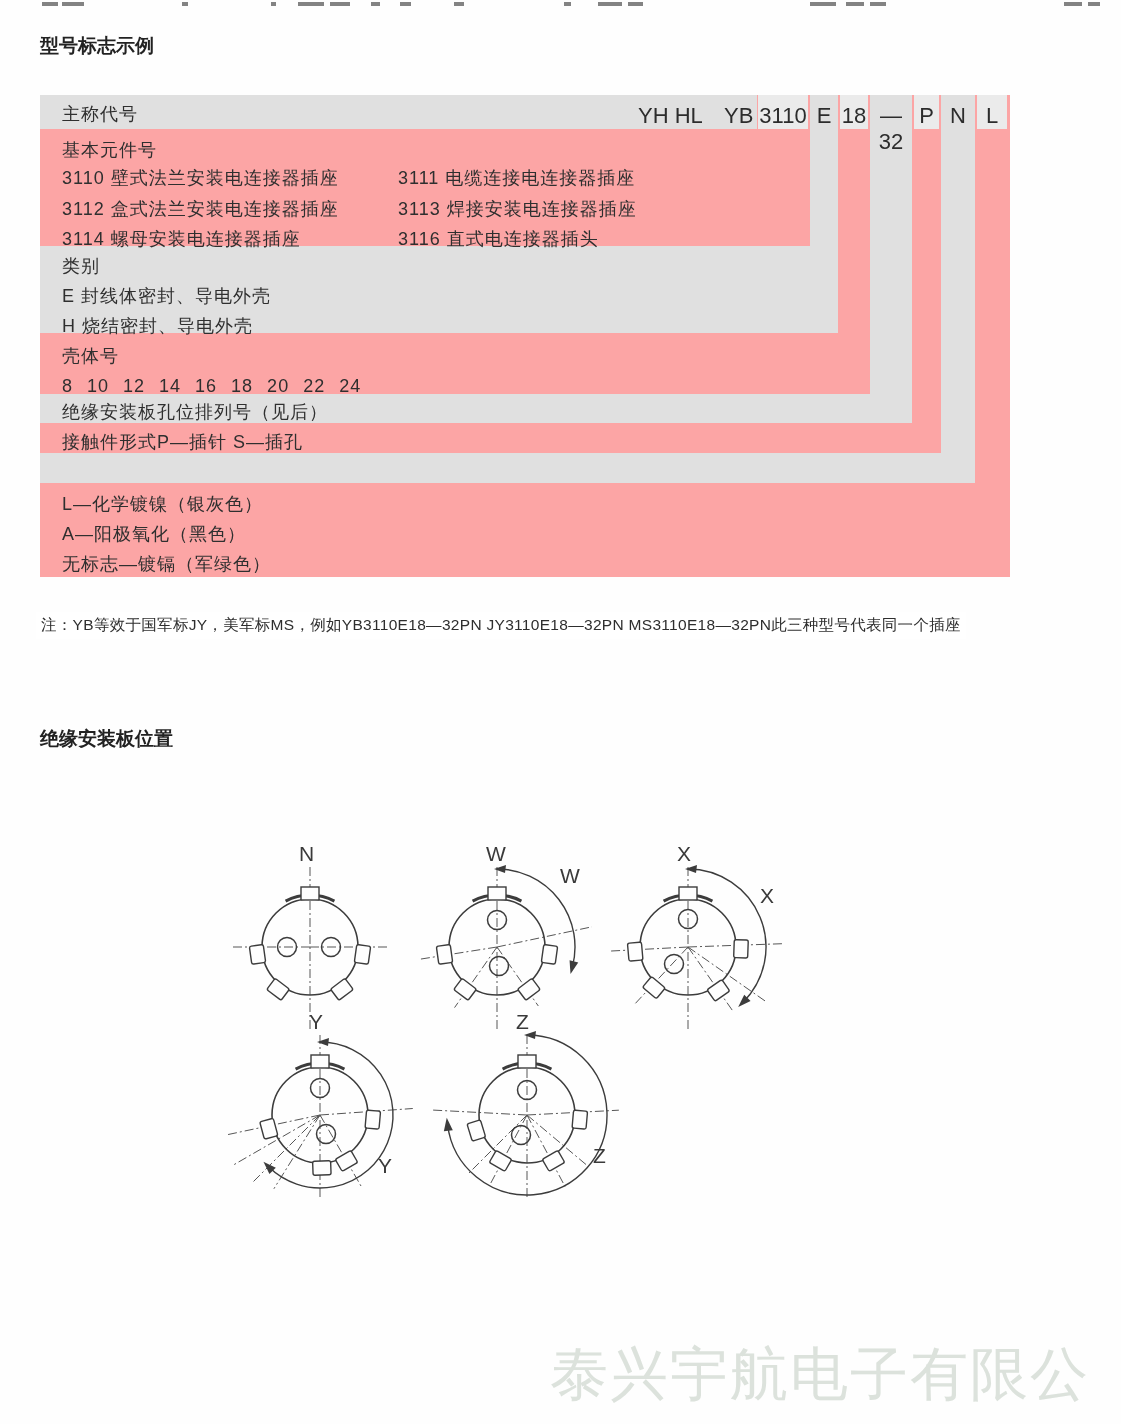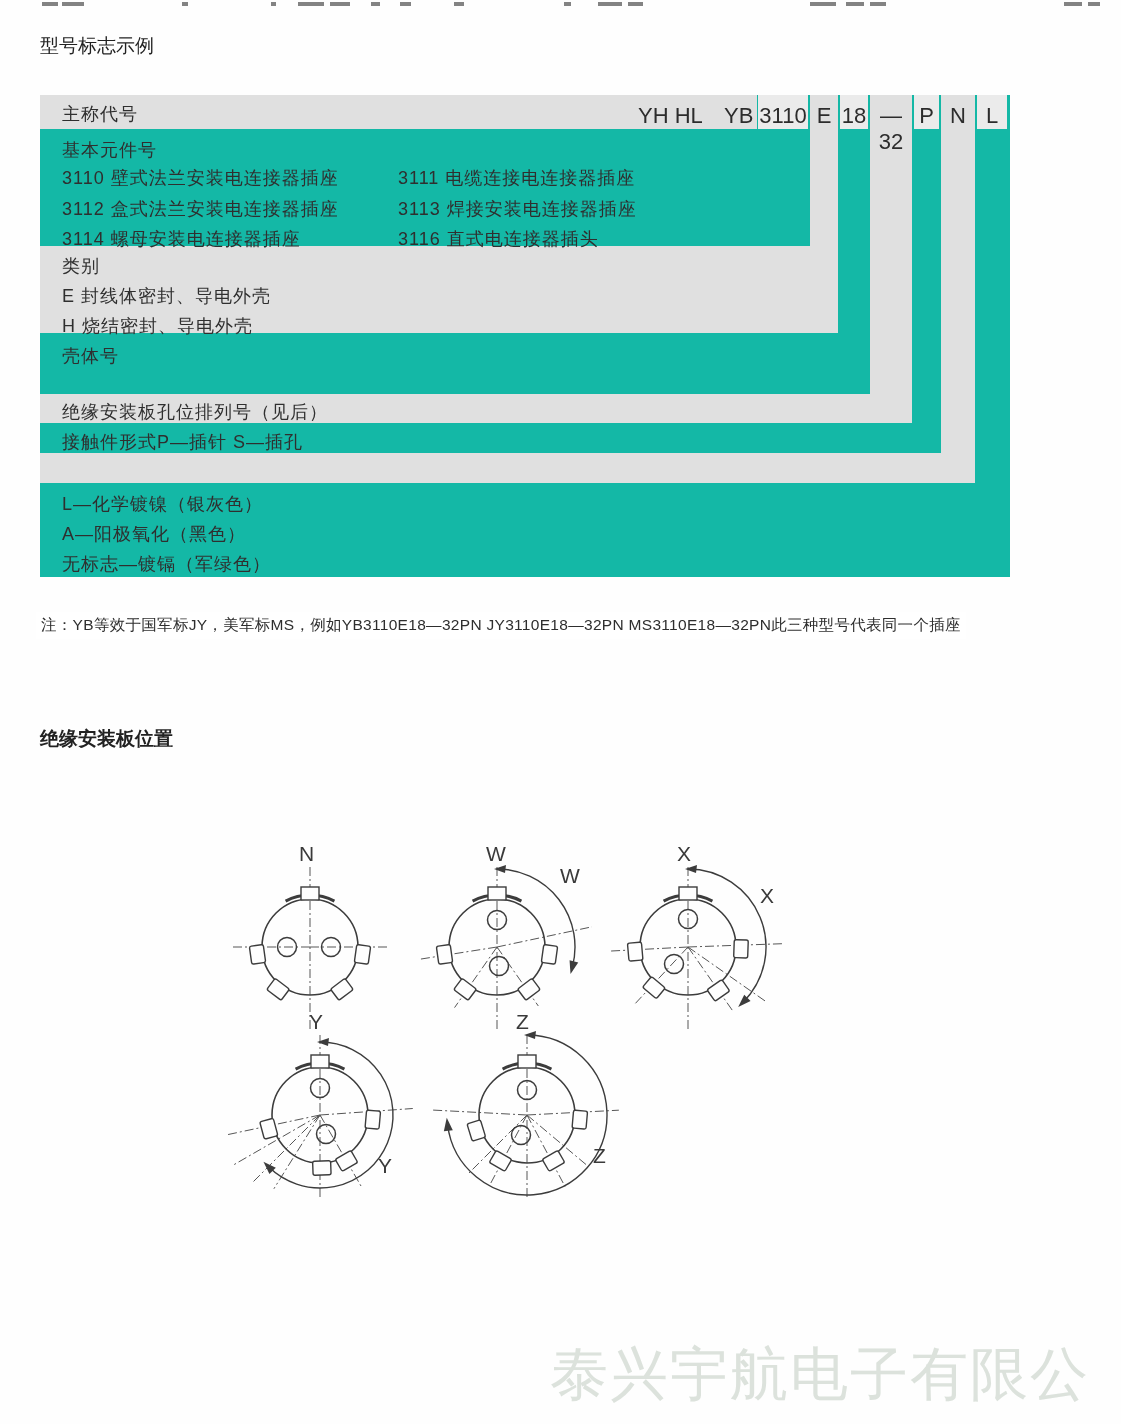--- a/index.html
+++ b/index.html
@@ -1,21 +1,21 @@
 <!DOCTYPE html>
 <html><head>
 <meta charset="utf-8">
 <style>
   html,body{margin:0;padding:0;background:#fff;}
   .page{position:relative;width:1121px;height:1424px;background:#fefefe;overflow:hidden;
         font-family:"Liberation Sans",sans-serif;color:#303030;}
   .frag{position:absolute;top:2px;height:4px;background:#5a5a5a;opacity:.75;}
-  .h1{position:absolute;left:40px;top:33px;font-size:19px;font-weight:normal;color:#222;z-index:3;}
+  .h1{position:absolute;left:40px;top:33px;font-size:19px;font-weight:bold;color:#222;z-index:3;}
   .h2{position:absolute;left:40px;top:726px;font-size:19px;font-weight:bold;color:#222;z-index:3;}
-  .tbl{position:absolute;left:40px;top:95px;width:970px;height:482px;background:#14b8a6;z-index:2;}
+  .tbl{position:absolute;left:40px;top:95px;width:970px;height:482px;background:#fca5a5;z-index:2;}
   .band{position:absolute;background:#e0e0e0;}
   .cellL{position:absolute;background:#ebebeb;}
   .ln{position:absolute;left:22px;font-size:18px;letter-spacing:1px;line-height:22px;white-space:nowrap;color:#2f2f2f;}
   .code{position:absolute;top:8px;font-size:22px;text-align:center;letter-spacing:0;color:#2c2c2c;}
   .sizes{word-spacing:8px;}
   .note{position:absolute;left:36px;top:612px;font-size:15.5px;letter-spacing:.3px;white-space:nowrap;
         background:rgba(255,255,255,.82);padding:3px 5px;z-index:3;color:#2e2e2e;}
   .wm-c{position:absolute;left:378px;top:584px;font-size:174px;font-weight:bold;letter-spacing:14px;
         color:#e1e2f4;z-index:1;font-family:"Liberation Serif",serif;}
   .wm-b{position:absolute;left:550px;top:1336px;font-size:58px;letter-spacing:2px;
@@ -81,20 +81,21 @@
     <div class="ln" style="top:103px">3112 盒式法兰安装电连接器插座</div>
     <div class="ln" style="top:103px;left:358px">3113 焊接安装电连接器插座</div>
     <div class="ln" style="top:133px">3114 螺母安装电连接器插座</div>
     <div class="ln" style="top:133px;left:358px">3116 直式电连接器插头</div>
 
     <div class="ln" style="top:160px">类别</div>
     <div class="ln" style="top:190px">E 封线体密封、导电外壳</div>
     <div class="ln" style="top:220px">H 烧结密封、导电外壳</div>
 
     <div class="ln" style="top:250px">壳体号</div>
+    <div class="ln sizes" style="top:280px">8 10 12 14 16 18 20 22 24</div>
 
     <div class="ln" style="top:306px">绝缘安装板孔位排列号（见后）</div>
     <div class="ln" style="top:336px">接触件形式P—插针 S—插孔</div>
     <div class="ln" style="top:398px">L—化学镀镍（银灰色）</div>
     <div class="ln" style="top:428px">A—阳极氧化（黑色）</div>
     <div class="ln" style="top:458px">无标志—镀镉（军绿色）</div>
   </div>
 
   <div class="note">注：YB等效于国军标JY，美军标MS，例如YB3110E18—32PN JY3110E18—32PN MS3110E18—32PN此三种型号代表同一个插座</div>
 

